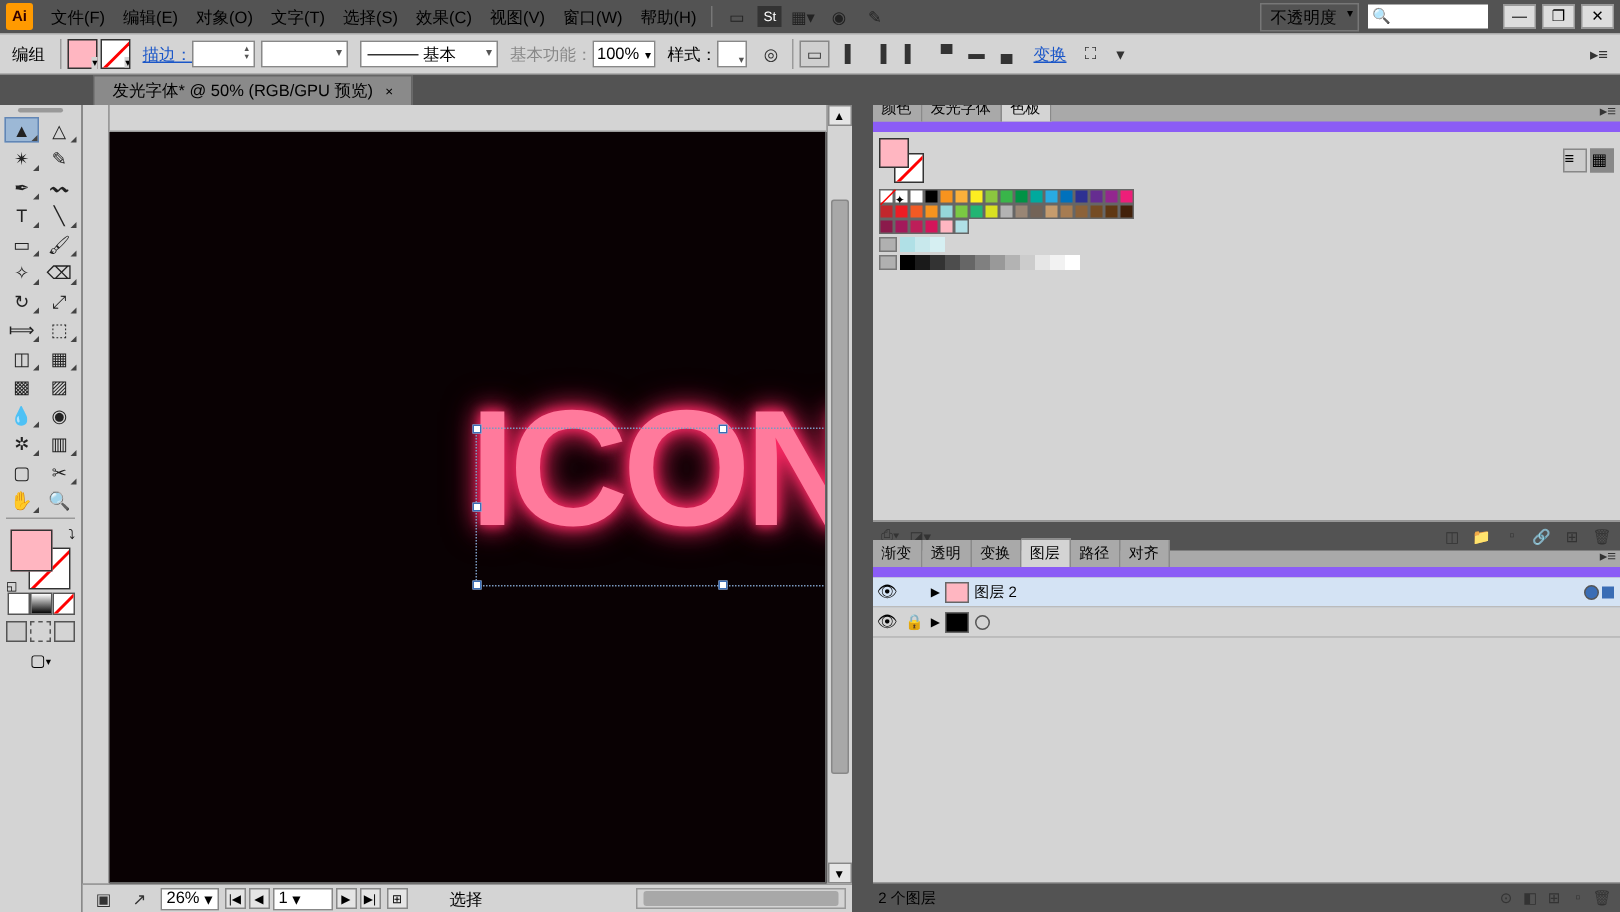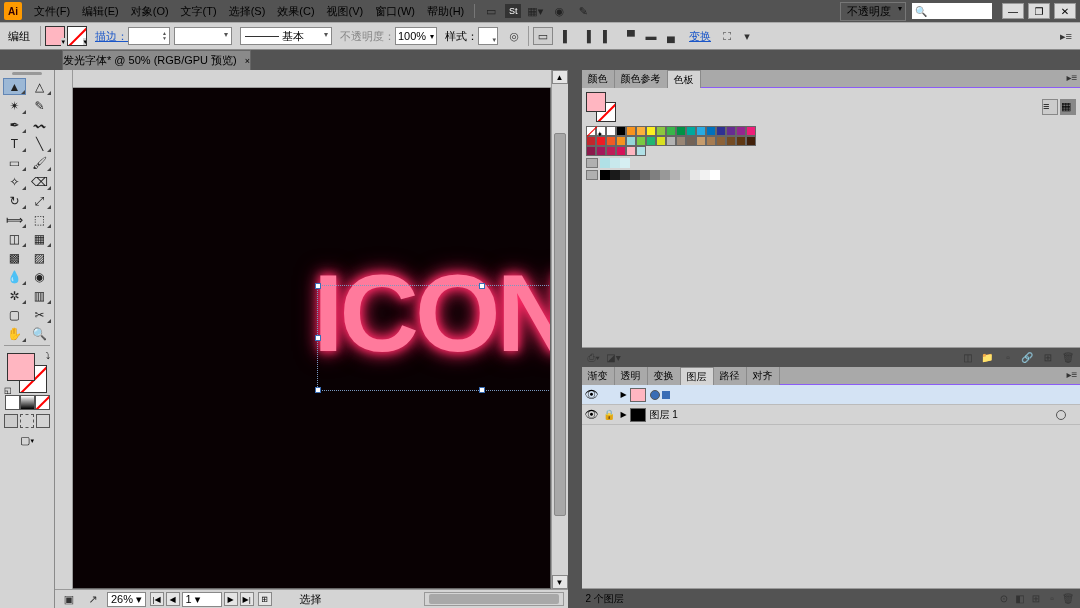--- a/index.html
+++ b/index.html
@@ -38,21 +38,21 @@
 .basic-line { display:inline-block; width: 34px; height: 1px; background: #333;}
 .pct-box { width: 42px; height: 18px; background: #fff; border: 1px solid #888; display: flex; align-items: center; padding: 0 2px; }
 .tiny-sw { width: 20px; height: 18px; background: #fff; border: 1px solid #888; position: relative; }
 .tiny-sw::after { content: "▾"; position: absolute; right: 1px; bottom: 0; font-size: 7px; color: #555; }
 .opt-icon { width: 20px; height: 18px; display: flex; align-items: center; justify-content: center; color: #333; }
 .opt-icon.box { border: 1px solid #888; background: #cfcfcf;}
 .opt-spacer { flex: 1; }
 
 
 .doc-tab-bar { height: 20px; background: #535353; display: flex; align-items: flex-end; padding-left: 62px; }
-.doc-tab { background: #8a8a8a; color: #000; padding: 2px 0; border: 1px solid #666; border-bottom: none; display: flex; align-items: center; gap: 8px; }
+.doc-tab { background: #8a8a8a; color: #000; padding: 2px 12px; border: 1px solid #666; border-bottom: none; display: flex; align-items: center; gap: 8px; }
 .doc-tab .x { font-size: 9px; }
 
 
 .main { flex: 1; display: flex; background: #535353; min-height: 0; overflow: hidden; }
 
 
 .toolbox { width: 55px; background: #d4d4d4; border-right: 1px solid #8a8a8a; display: flex; flex-direction: column; align-items: center; padding-top: 2px;}
 .tool-grid { display: grid; grid-template-columns: 23px 23px; gap: 2px; }
 .tool { width: 23px; height: 17px; display: flex; align-items: center; justify-content: center; color: #222; font-size: 12px; position: relative;}
 .tool.sel { background: #9cb8d6; border: 1px solid #6286b5;}
@@ -89,21 +89,21 @@
 .sel-box { position: absolute; top: 197px; left: 244px; width: 330px; height: 106px; border: 1px dotted #7a99c0; }
 .handle { position: absolute; width: 6px; height: 6px; background: #fff; border: 1px solid #3a6db5;}
 .handle.tl{top:-3px;left:-3px}.handle.tm{top:-3px;left:calc(50% - 3px)}
 .handle.ml{top:calc(50% - 3px);left:-3px}
 .handle.bl{bottom:-3px;left:-3px}.handle.bm{bottom:-3px;left:calc(50% - 3px)}
 .glow-text { position: absolute; top: 170px; left: 240px; font-size: 110px; font-weight: 700; color: #ff7a9c; letter-spacing: -4px; line-height: 1; font-family: Arial, sans-serif;
   text-shadow: 0 0 8px #ff2a66, 0 0 16px #ff2a66, 0 0 24px rgba(255,42,102,0.6);
 }
 .glow-text::before { content: attr(data-char); position: absolute; color: rgba(255,255,255,0.4); -webkit-text-stroke: 1px rgba(255,255,255,0.3);}
 .dock-strip { width: 14px; background: #535353;}
-.panel-tabs { height: 18px; background: #a9a9a9; display: flex; align-items: flex-start; border-bottom: 1px solid #8b5cf6;}
+.panel-tabs { height: 18px; background: #a9a9a9; display: flex; align-items: flex-end; border-bottom: 7px solid #8b5cf6;}
 .p-tab { padding: 2px 6px; color: #000; background: #a9a9a9; border-right: 1px solid #8a8a8a; font-size: 10px;}
 .p-tab.active { background: #d4d4d4; border-top: 1px solid #8a8a8a;}
 .p-tab-spacer{flex:1}
 .swatches-panel { padding: 4px; background: #d4d4d4; flex-shrink:0;}
 .sw-top-row { display: flex; align-items: center; margin-bottom: 4px;}
 .sw-fillstroke { position: relative; width: 30px; height: 30px;}
 .sw-fillstroke .f { position:absolute; top:0;left:0;width:20px;height:20px;background:#ffb6c1;border:1px solid #333;}
 .sw-fillstroke .s { position:absolute; bottom:0;right:0;width:20px;height:20px;background:#fff;border:1px solid #333;overflow:hidden;}
 .sw-fillstroke .s::before{content:"";position:absolute;width:28px;height:2px;background:red;top:9px;left:-4px;transform:rotate(-45deg);}
 .view-toggle { margin-left: auto; display:flex; gap:2px;}
@@ -191,21 +191,21 @@
         <div class="spin">
           <span>▲</span>
           <span>▼</span>
         </div>
       </div>
     <div style="width:4px"></div>
     <div class="dd-box" style="width:58px"></div>
     <div style="width:8px"></div>
     <div class="dd-box" style="width:92px"><span class="basic-line"></span>&nbsp;<span>基本</span></div>
     <div style="width:8px"></div>
-    <span style="color:#888">不透明度：</span>
+    <span style="color:#888">基本功能：</span>
     <div class="pct-box">
         <span>100%</span>
         <span style="margin-left:auto;font-size:8px">▾</span>
       </div>
     <div style="width:8px"></div>
     <span>样式：</span>
     <div class="tiny-sw"></div>
     <div style="width:6px"></div>
     <div class="opt-icon">◎</div>
     <div class="divider-v"></div>
@@ -339,21 +339,21 @@
         </div>
       </div>
     </div>
 
     <div class="right-wrap">
       <div class="dock-strip"></div>
       <div class="panel-col">
 
         <div class="panel-tabs">
           <div class="p-tab">颜色</div>
-          <div class="p-tab">颜色参考</div>
+          <div class="p-tab">发光字体</div>
           <div class="p-tab active">色板</div>
           <div class="p-tab-spacer"></div>
           <div class="pbi">▸≡</div>
         </div>
         <div class="swatches-panel">
           <div class="sw-top-row">
             <div class="sw-fillstroke">
                 <div class="s"></div>
                 <div class="f"></div>
               </div>
@@ -454,29 +454,29 @@
           <div class="p-tab">对齐</div>
           <div class="p-tab-spacer"></div>
           <div class="pbi">▸≡</div>
         </div>
         <div class="layers-body" id="layers-body">
             <div class="layer-row active">
               <div class="eye">👁</div>
               <div class="lock"></div>
               <div class="tw">▶</div>
               <div class="layer-thumb" style="background:#ffb6c1"></div>
+              <div class="layer-name">图层 2</div>
               <div class="target-dot filled"></div>
               <div class="sel-sq"></div>
             </div>
             <div class="layer-row">
               <div class="eye">👁</div>
               <div class="lock">🔒</div>
               <div class="tw">▶</div>
               <div class="layer-thumb" style="background:#000000"></div>
-              <div class="layer-name">图层 1</div>
               <div class="target-dot"></div>
               <div style="width:12px"></div>
             </div>
           </div>
         <div class="layers-fill"></div>
         <div class="layers-footer">
           <span class="txt">2 个图层</span>
           <div class="sp"></div>
           <div class="pbi">⊙</div>
           <div class="pbi">◧</div>

